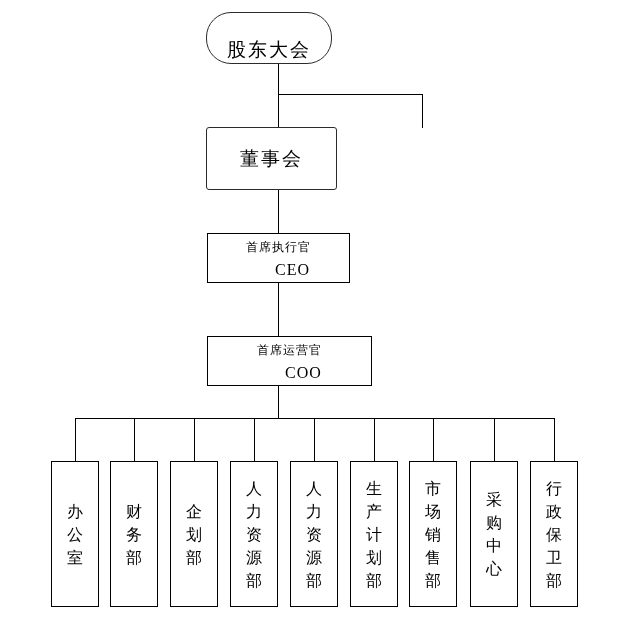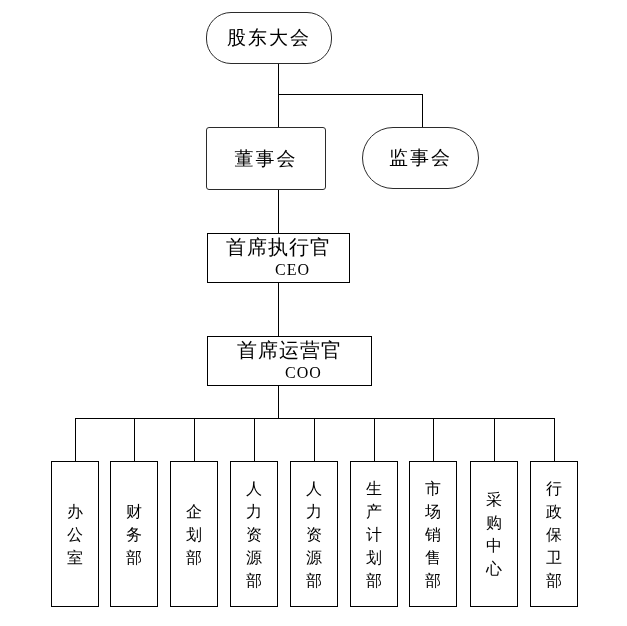--- a/index.html
+++ b/index.html
@@ -19,21 +19,21 @@
     background:#ffffff;
     display:flex;
     flex-direction:column;
     align-items:center;
     justify-content:center;
     text-align:center;
   }
   .rounded{border:1.5px solid #2b2b2b;}
   .rect{border:1px solid #000000;}
   .lbl-lg{font-size:19px;letter-spacing:2px;white-space:nowrap;}
-  .lbl-md{font-size:20px;letter-spacing:1px;white-space:nowrap;line-height:23px;}
+  .lbl-md{font-size:12px;letter-spacing:1px;white-space:nowrap;line-height:23px;}
   .lbl-en{font-size:16px;letter-spacing:1px;line-height:22px;margin-left:28px;}
   .dept-label{font-size:16px;}
   .dept-label div{line-height:23px;height:23px;}
 </style>
 </head>
 <body>
 
 <div class="canvas">
 
   <div class="v-line" style="left:278px;top:64px;height:63px;"></div>
@@ -46,31 +46,28 @@
   <div class="v-line" style="left:75px;top:418px;height:43px;"></div>
   <div class="v-line" style="left:134px;top:418px;height:43px;"></div>
   <div class="v-line" style="left:194px;top:418px;height:43px;"></div>
   <div class="v-line" style="left:254px;top:418px;height:43px;"></div>
   <div class="v-line" style="left:314px;top:418px;height:43px;"></div>
   <div class="v-line" style="left:374px;top:418px;height:43px;"></div>
   <div class="v-line" style="left:433px;top:418px;height:43px;"></div>
   <div class="v-line" style="left:494px;top:418px;height:43px;"></div>
   <div class="v-line" style="left:554px;top:418px;height:43px;"></div>
 
-  <div class="node rounded" style="left:206px;top:12px;width:126px;height:52px;border-radius:25px;">
+  <div class="node rounded" style="left:206px;top:12px;width:126px;height:52px;border-radius:25px;justify-content:flex-end;">
     <span class="lbl-lg">股东大会</span>
   </div>
 
-  <div class="node rounded" style="left:206px;top:127px;width:120px;height:63px;border-radius:3px;">
+  <div class="node rounded" style="left:206px;top:127px;width:131px;height:63px;border-radius:3px;">
     <span class="lbl-lg">董事会</span>
   </div>
 
-  <div class="node rounded" style="left:362px;top:127px;width:117px;height:62px;border-radius:31px;">
-    <span class="lbl-lg">监事会</span>
-  </div>
 
   <div class="node rect" style="left:207px;top:233px;width:143px;height:50px;">
     <span class="lbl-md">首席执行官</span>
     <span class="lbl-en">CEO</span>
   </div>
 
   <div class="node rect" style="left:207px;top:336px;width:165px;height:50px;">
     <span class="lbl-md">首席运营官</span>
     <span class="lbl-en">COO</span>
   </div>

